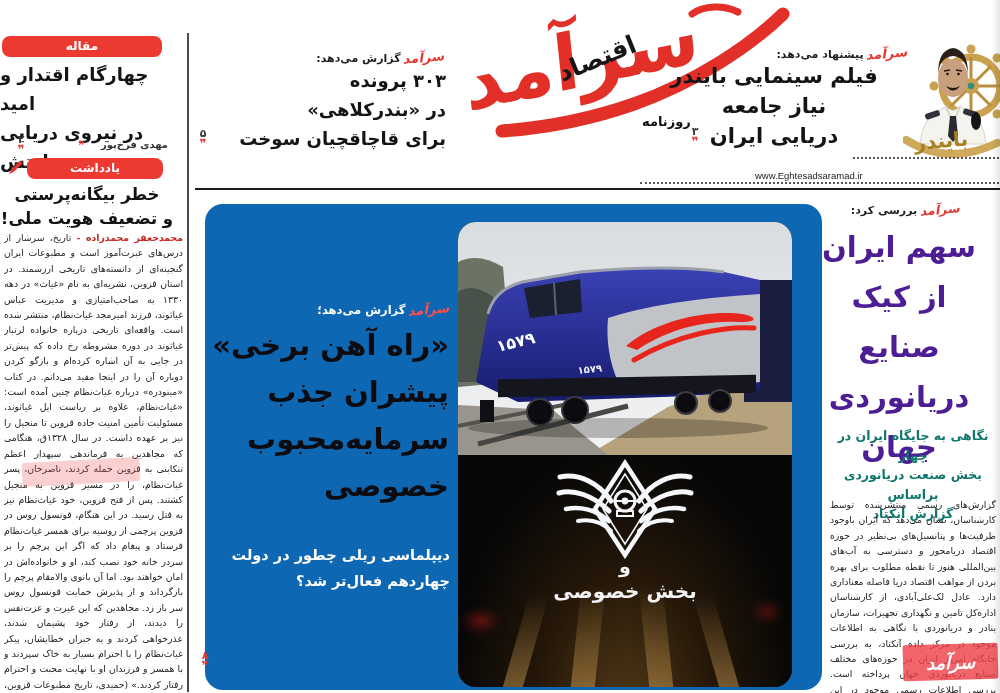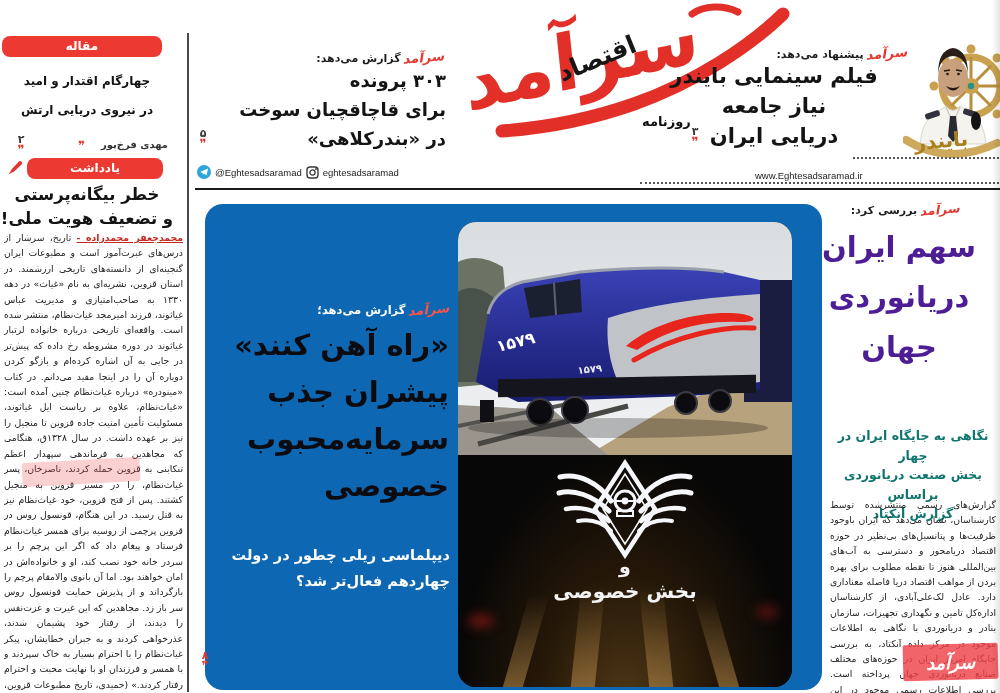--- a/index.html
+++ b/index.html
@@ -11,40 +11,40 @@
   
   .badge{background:#ec3a33;color:#fff;font-size:12px;font-weight:bold;text-align:center;
          border-radius:8px;line-height:21px;height:21px;}
   
   .hl{color:#141414;font-weight:bold;}
   .script{color:#e4362e;font-weight:bold;display:inline-block;transform:skewX(-14deg) rotate(-5deg);}
   .kick{font-weight:bold;color:#1c1c1c;}
   .pgnum{font-size:11px;font-weight:bold;color:#3a3a3a;text-align:center;line-height:11px;}
   .pgq{color:#e4362e;font-size:13px;line-height:9px;text-align:center;}
   .bodytxt{font-size:9.3px;line-height:15.4px;text-align:justify;color:#222;overflow:hidden;}
-  .lead{color:#c42a22;font-weight:bold;text-decoration:underline;}
+  .lead{color:#c42a22;font-weight:bold;}
   .dotline{border-top:2px dotted #555;height:0;}
   .solidline{background:#1b1b1b;}
   .vline{background:#4a4a4a;}
   .wm{background:rgba(238,66,72,.82);color:#fff;font-weight:bold;font-style:italic;
       display:flex;align-items:center;justify-content:center;border-radius:2px;}
   .cap{color:#f4f4f4;font-weight:bold;text-align:center;width:100%;}
   .photo{border-radius:18px;overflow:hidden;background:#000;}
   .photo-bottom{background:radial-gradient(ellipse at 50% 108%, #4e3716 0%, #241708 38%, #070707 72%);}
   .streak{position:absolute;bottom:0;background:linear-gradient(to top, rgba(205,156,84,.5), rgba(205,156,84,0));}
   .glow{position:absolute;border-radius:50%;filter:blur(6px);}
 </style>
 </head>
 <body>
 
 <div class="page">
 
   <div class="abs badge" style="left:2px;top:36px;width:160px;">مقاله</div>
 
-  <div class="abs hl rtl" style="left:0;top:60px;width:174px;text-align:center;font-size:12px;line-height:29px;margin-top:7px;">
+  <div class="abs hl rtl" style="left:0;top:60px;width:174px;text-align:left;font-size:18px;line-height:29px;">
     <div>چهارگام اقتدار و امید</div>
     <div>در نیروی دریایی ارتش</div>
   </div>
 
   <div class="abs" style="left:14px;top:134px;width:14px;">
     <div class="pgnum">۲</div>
     <div class="pgq">❞</div>
   </div>
   <div class="abs pgq" style="left:78px;top:141px;">❞</div>
   <div class="abs rtl" style="left:88px;top:139px;width:80px;font-size:10px;color:#333;font-weight:bold;">مهدی فرخ‌پور</div>
@@ -73,22 +73,22 @@
   <div class="abs" style="left:462px;top:22px;font-size:76px;font-weight:bold;color:#e23028;transform:rotate(-12deg) skewX(-6deg);line-height:1;">سرآمد</div>
   <div class="abs" style="left:556px;top:44px;font-size:25px;font-weight:bold;color:#161616;transform:rotate(-22deg);">اقتصاد</div>
   <div class="abs rtl bold" style="left:642px;top:114px;font-size:13px;color:#111;">روزنامه</div>
 
   <div class="abs rtl" style="left:255px;top:50px;width:190px;font-size:11px;">
     <span class="script" style="font-size:13px;">سرآمد</span>
     <span class="kick">گزارش می‌دهد:</span>
   </div>
   <div class="abs hl rtl" style="left:200px;top:66px;width:246px;text-align:right;font-size:18px;line-height:29px;">
     <div>۳۰۳ پرونده</div>
+    <div>در «بندرکلاهی»</div>
     <div>برای قاچاقچیان سوخت</div>
-    <div>در «بندرکلاهی»</div>
   </div>
   <div class="abs" style="left:196px;top:128px;width:14px;">
     <div class="pgnum">۵</div>
     <div class="pgq">❞</div>
   </div>
 
   <div class="abs rtl" style="left:700px;top:46px;width:208px;font-size:11px;">
     <span class="script" style="font-size:13px;">سرآمد</span>
     <span class="kick">پیشنهاد می‌دهد:</span>
   </div>
@@ -139,44 +139,31 @@
     <rect x="60" y="86" width="15" height="6" rx="2" transform="rotate(18 67 89)" fill="#32323c"></rect>
     <ellipse cx="73" cy="97" rx="5" ry="9" fill="#141414"></ellipse>
 
     <path d="M3 116 C 30 133, 62 135, 94 119" fill="none" stroke="#c59a3f" stroke-width="8" stroke-linecap="round" opacity=".85"></path>
     <text x="12" y="126" font-size="20" font-weight="bold" fill="#a9801f" transform="rotate(-5 12 126)">بایندر</text>
   </svg>
 
   <div class="abs dotline" style="left:853px;top:157px;width:146px;"></div>
   <div class="abs dotline" style="left:640px;top:182px;width:359px;"></div>
   <div class="abs" style="left:755px;top:170px;font-size:9.5px;color:#222;font-family:'Liberation Sans',sans-serif;">www.Eghtesadsaramad.ir</div>
-  <div class="abs" style="left:197px;top:165px;display:flex;align-items:center;gap:4px;font-size:9.5px;color:#222;font-family:'Liberation Sans',sans-serif;">
-    <svg width="14" height="14" viewBox="0 0 14 14">
-      <circle cx="7" cy="7" r="7" fill="#2fa6da"></circle>
-      <path d="M3 7 L11 3.6 L9.6 10.4 L7.2 8.5 L5.9 9.8 L5.6 7.7 Z" fill="#fff"></path>
-    </svg>
-    <span>@Eghtesadsaramad</span>
-    <svg width="13" height="13" viewBox="0 0 13 13">
-      <rect x="1" y="1" width="11" height="11" rx="3" fill="none" stroke="#3a3a3a" stroke-width="1.4"></rect>
-      <circle cx="6.5" cy="6.5" r="2.6" fill="none" stroke="#3a3a3a" stroke-width="1.3"></circle>
-      <circle cx="10" cy="3" r="0.9" fill="#3a3a3a"></circle>
-    </svg>
-    <span>eghtesadsaramad</span>
-  </div>
   <div class="abs solidline" style="left:195px;top:188px;width:805px;height:2px;"></div>
 
   <div class="abs" style="left:205px;top:204px;width:617px;height:486px;background:#0e67b2;border-radius:18px;">
 
     <div class="abs rtl" style="right:372px;top:98px;width:230px;font-size:11.5px;">
       <span class="script" style="font-size:13px;color:#ff5148;">سرآمد</span>
       <span class="kick" style="color:#fff;">گزارش می‌دهد؛</span>
     </div>
 
     <div class="abs hl rtl" style="left:2px;top:118px;width:242px;text-align:right;font-size:29px;line-height:47px;color:#0c0c10;">
-      <div>«راه آهن کنند»</div>
+      <div>«راه آهن برخی»</div>
       <div>پیشران جذب</div>
       <div>سرمایه‌محبوب</div>
       <div>خصوصی</div>
     </div>
 
     <div class="abs rtl bold" style="left:2px;top:338px;width:243px;text-align:right;font-size:14.5px;line-height:26px;color:#ffffff;">
       <div>دیپلماسی ریلی چطور در دولت</div>
       <div>چهاردهم فعال‌تر شد؟</div>
     </div>
 
@@ -253,20 +240,21 @@
     <div class="pgq">❞</div>
   </div>
 
   <div class="abs rtl" style="left:818px;top:202px;width:142px;font-size:11px;">
     <span class="script" style="font-size:12.5px;">سرآمد</span>
     <span class="kick">بررسی کرد:</span>
   </div>
 
   <div class="abs hl rtl" style="left:812px;top:222px;width:174px;text-align:center;font-size:29px;line-height:50px;color:#4c1d95;">
     <div>سهم ایران</div>
+    <div>از کیک صنایع</div>
     <div>دریانوردی</div>
     <div>جهان</div>
   </div>
 
   <div class="abs rtl bold" style="left:826px;top:426px;width:174px;text-align:center;font-size:12.5px;line-height:19.5px;color:#0f766e;">
     <div>نگاهی به جایگاه ایران در چهار</div>
     <div>بخش صنعت دریانوردی براساس</div>
     <div>گزارش آنکتاد</div>
   </div>
 

